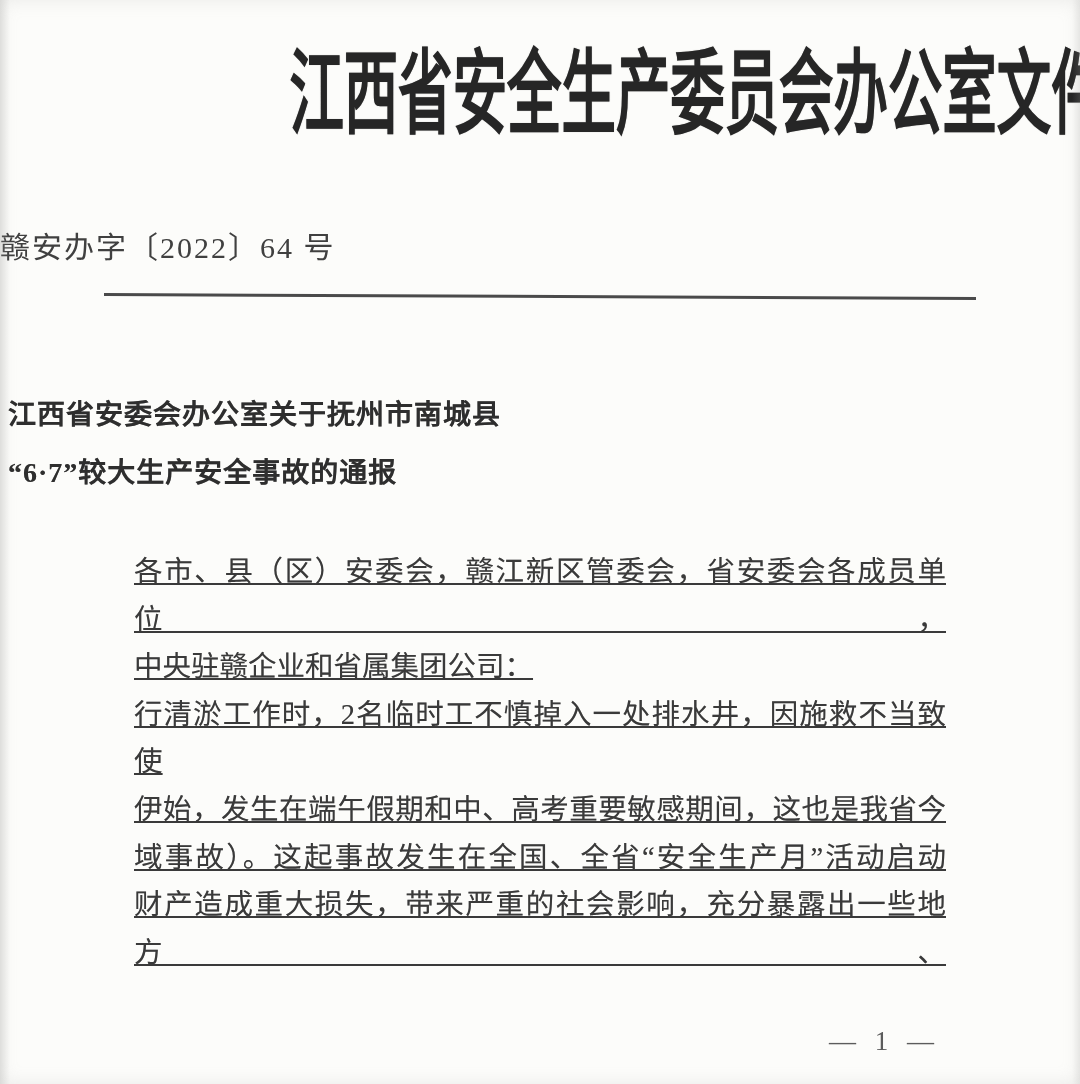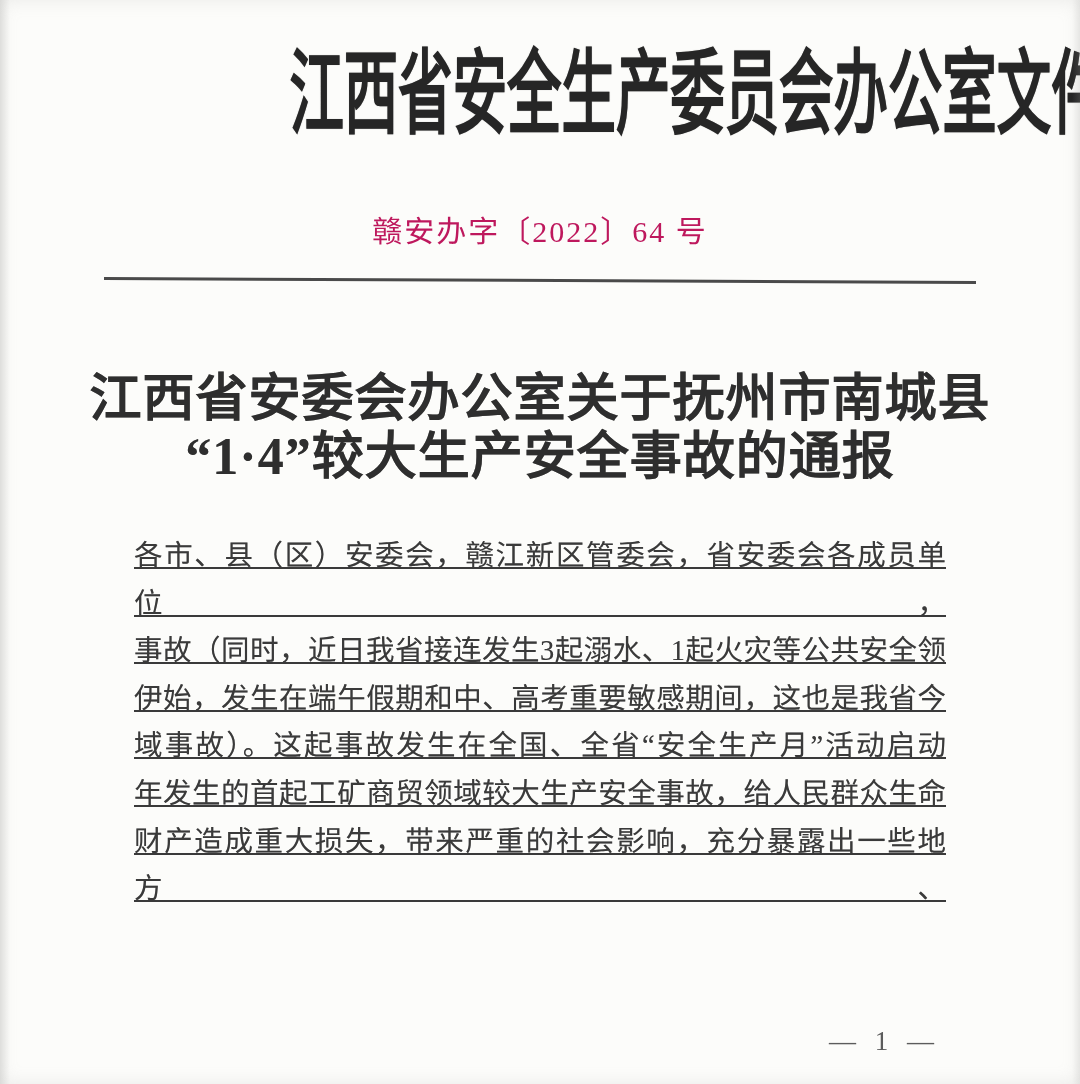--- a/index.html
+++ b/index.html
@@ -50,43 +50,43 @@
     font-weight: 900;
     letter-spacing: 0px;
     color: #262626;
     transform: scaleX(0.585);
     transform-origin: center;
     text-shadow: 0 0 1px rgba(40,40,40,0.55);
   }
 
   
   .doc-number {
-    margin-top: 64px;
-    text-align: center;
+    margin-top: 80px;
+    text-align: left;
     font-size: 30px;
     line-height: 32px;
-    color: #be185d;
+    color: #404040;
     letter-spacing: 2px;
   }
 
   
   .rule {
     border: none;
     height: 3px;
     background: #4a4a4a;
     width: 872px;
     margin: 31px 0 0 104px;
     transform: rotate(0.25deg);
   }
 
   
   .doc-title {
-    margin: 88px 0 0 0;
-    text-align: center;
-    font-size: 52px;
+    margin: 88px 0 0 8px;
+    text-align: left;
+    font-size: 28px;
     font-weight: 800;
     line-height: 58px;
     color: #2e2e2e;
     letter-spacing: 1px;
     text-shadow: 0 0 0.6px rgba(40,40,40,0.5);
   }
 
   
   .body-block {
     margin: 46px 0 0 134px;
@@ -123,28 +123,28 @@
   <h1 class="org-title">
     <span class="org-title-inner">江西省安全生产委员会办公室文件</span>
   </h1>
 
   <div class="doc-number">赣安办字〔2022〕64 号</div>
 
   <hr class="rule">
 
   <h2 class="doc-title">
     <div>江西省安委会办公室关于抚州市南城县</div>
-    <div>“1·4”较大生产安全事故的通报</div>
+    <div>“6·7”较大生产安全事故的通报</div>
   </h2>
 
   <div class="body-block">
     <div class="line jline">各市、县（区）安委会，赣江新区管委会，省安委会各成员单位，</div>
+    <div class="line">中央驻赣企业和省属集团公司：</div>
 
-    <div class="line jline">事故（同时，近日我省接连发生3起溺水、1起火灾等公共安全领</div>
+    <div class="line jline">行清淤工作时，2名临时工不慎掉入一处排水井，因施救不当致使</div>
     <div class="line jline">伊始，发生在端午假期和中、高考重要敏感期间，这也是我省今</div>
     <div class="line jline">域事故）。这起事故发生在全国、全省“安全生产月”活动启动</div>
-    <div class="line jline">年发生的首起工矿商贸领域较大生产安全事故，给人民群众生命</div>
     <div class="line jline">财产造成重大损失，带来严重的社会影响，充分暴露出一些地方、</div>
   </div>
 
   <div class="footer">— 1 —</div>
 
 </div>
 
 </body></html>

